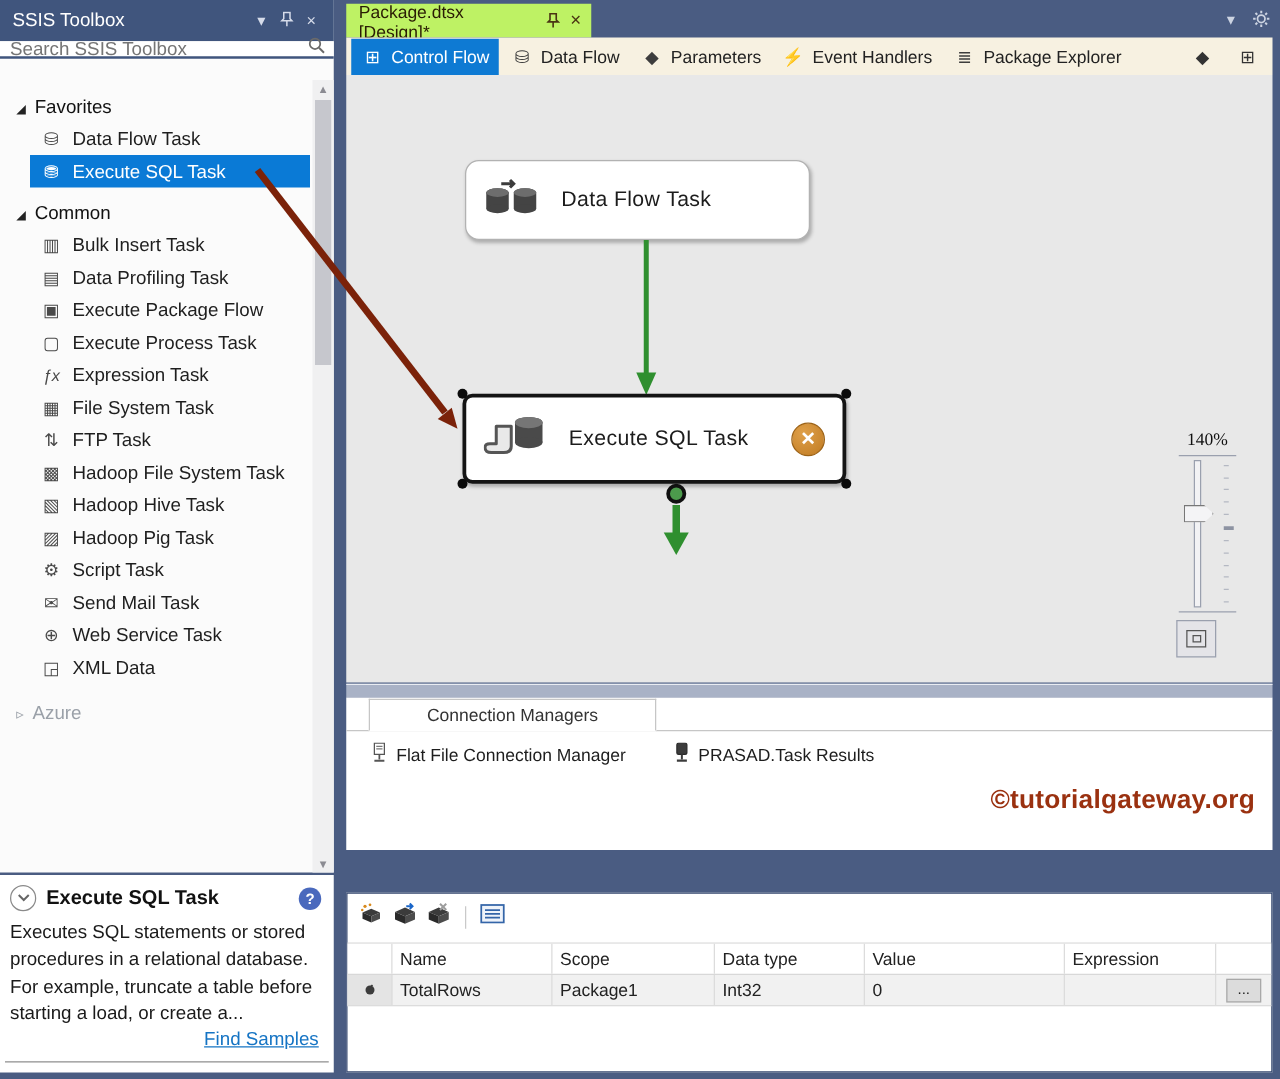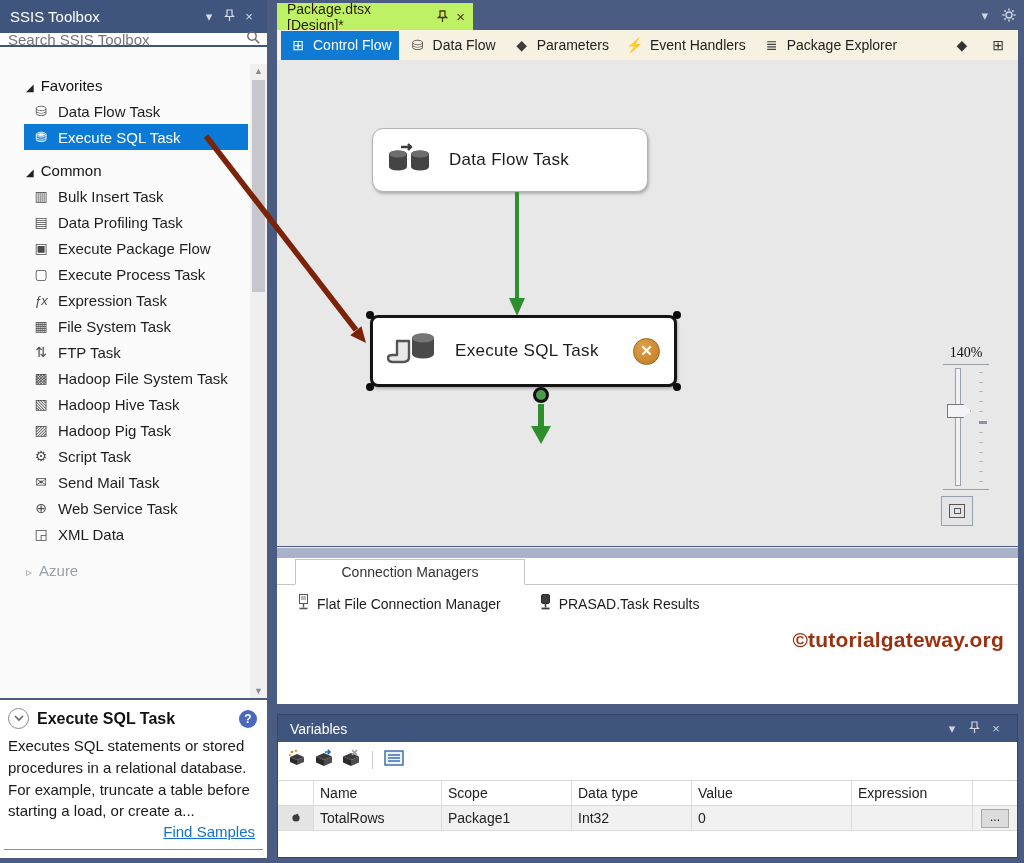--- a/index.html
+++ b/index.html
@@ -46,21 +46,21 @@
   .i-grid::before { content:"⊞"; }
 
   
   .toolbox { position:absolute; left:0; top:0; width:267px; height:698px; background:#fbfbfb; }
   .tbx-titlebar { height:33px; background:#40557d; color:#fff; display:flex; align-items:center; padding:0 8px 0 10px; font-size:15px; }
   .tbx-titlebar .title { flex:1; }
   .tbx-titlebar .gi { color:#d6dcea; font-size:13px; width:20px; cursor:pointer; }
   .tbx-search { height:14px; background:#fff; border-bottom:2px solid #40557d; display:flex; align-items:center; padding:0 6px 0 8px; }
   .tbx-search input { flex:1; border:none; outline:none; font-size:15px; color:#222; font-family:"Liberation Sans",sans-serif; background:transparent; }
   .tbx-list { position:absolute; top:64px; bottom:0; left:0; right:17px; overflow:hidden; padding-top:8px; }
-  .tbx-header { display:flex; align-items:center; height:26px; padding-left:26px; gap:7px; font-size:15px; color:#111; }
+  .tbx-header { display:flex; align-items:center; height:26px; padding-left:13px; gap:7px; font-size:15px; color:#111; }
   .tbx-header.disabled { color:#9aa0a8; }
   .tbx-item { display:flex; align-items:center; height:26px; padding-left:30px; font-size:15px; color:#1e1e1e; gap:6px; }
   .tbx-item.selected { background:#0a7ad6; color:#fff; margin-left:24px; padding-left:6px; margin-right:2px; }
   .tbx-item.selected .tbx-ico { color:#fff; }
   .tbx-section { margin-bottom:7px; }
   
   .tbx-scroll { position:absolute; right:0; top:64px; bottom:0; width:17px; background:#f0f0f1; }
   .tbx-scroll .arrow { position:absolute; left:0; width:17px; height:14px; color:#8b8b92; font-size:9px; text-align:center; line-height:14px; }
   .tbx-scroll .thumb { position:absolute; left:2px; right:2px; top:16px; height:212px; background:#c6c7cd; }
 
@@ -109,21 +109,21 @@
   .zticks i { display:block; height:1px; width:4px; background:#b4b8c2; }
   .zticks i.big { width:8px; height:3px; background:#8d93a2; }
   .zfit { margin-top:6px; width:32px; height:30px; background:#e4e4e8; border:1px solid #9aa0ae; display:flex; align-items:center; justify-content:center; }
   .zfit .sq-out { width:16px; height:14px; border:1px solid #555; display:flex; align-items:center; justify-content:center; }
   .zfit .sq-in { width:7px; height:6px; border:1px solid #555; }
 
   
   .splitter { position:absolute; left:10px; right:6px; top:547px; height:11px; background:#a9b2c6; border-top:1px solid #e9ecf2; }
 
   
-  .cm-panel { position:absolute; left:10px; right:6px; top:558px; height:146px; background:#fff; }
+  .cm-panel { position:absolute; left:10px; right:6px; top:558px; height:122px; background:#fff; }
   .cm-tabline { position:absolute; left:0; right:0; top:26px; border-top:1px solid #c6c6c6; }
   .cm-tab { position:absolute; left:18px; top:1px; width:230px; height:26px; background:#fff; border:1px solid #c6c6c6; border-bottom:1px solid #fff; z-index:2; display:flex; align-items:center; justify-content:center; font-size:14px; color:#333; }
   .cm-items { position:absolute; left:20px; top:36px; display:flex; gap:38px; }
   .cm-item { display:flex; align-items:center; gap:7px; font-size:14px; color:#1d1d1d; }
   .watermark { position:absolute; right:14px; top:70px; font-size:21px; font-weight:bold; color:#9a3110; letter-spacing:.2px; }
 
   
   .vars { position:absolute; left:10px; right:6px; top:714px; height:144px; background:#fff; border:1px solid #33466e; }
   .vars-titlebar { height:27px; background:#40557d; color:#fff; display:flex; align-items:center; padding:0 10px 0 12px; font-size:14px; }
   .vars-titlebar .title { flex:1; }
@@ -427,29 +427,20 @@
               <line x1="6.5" y1="9.5" x2="6.5" y2="13.5" stroke="#3c3c3c" stroke-width="1.6"></line>
               <line x1="2.5" y1="14.5" x2="10.5" y2="14.5" stroke="#3c3c3c" stroke-width="1.8"></line>
             </svg></span>
         <span>PRASAD.Task Results</span>
       </div>
     </div>
     <div class="watermark">©tutorialgateway.org</div>
   </div>
 
   <div class="vars">
-    <div class="vars-titlebar">
-      <span class="title">Variables</span>
-      <span class="gi g-chevron"></span>
-      <span class="gi"><svg width="11" height="13" viewBox="0 0 11 13">
-            <path d="M3 1h5v5l1.5 1.5h-8L3 6z" fill="none" stroke="#cdd4e2" stroke-width="1.2"></path>
-            <line x1="5.5" y1="7.5" x2="5.5" y2="12" stroke="#cdd4e2" stroke-width="1.2"></line>
-          </svg></span>
-      <span class="gi g-close"></span>
-    </div>
     <div class="vars-toolbar">
       <span><svg width="19" height="18" viewBox="0 0 19 18">
             <polygon points="9,5 16,8 9,11 2,8" fill="#3b3b3b"></polygon>
             <polygon points="2,8 9,11 9,16 2,13" fill="#2a2a2a"></polygon>
             <polygon points="16,8 9,11 9,16 16,13" fill="#4c4c4c"></polygon>
             <circle cx="4" cy="3" r="1.3" fill="#d88a1e"></circle>
             <circle cx="8" cy="1.8" r="1.1" fill="#d88a1e"></circle>
             <circle cx="1.8" cy="6" r="1" fill="#d88a1e"></circle>
           </svg></span>
       <span><svg width="19" height="18" viewBox="0 0 19 18">

